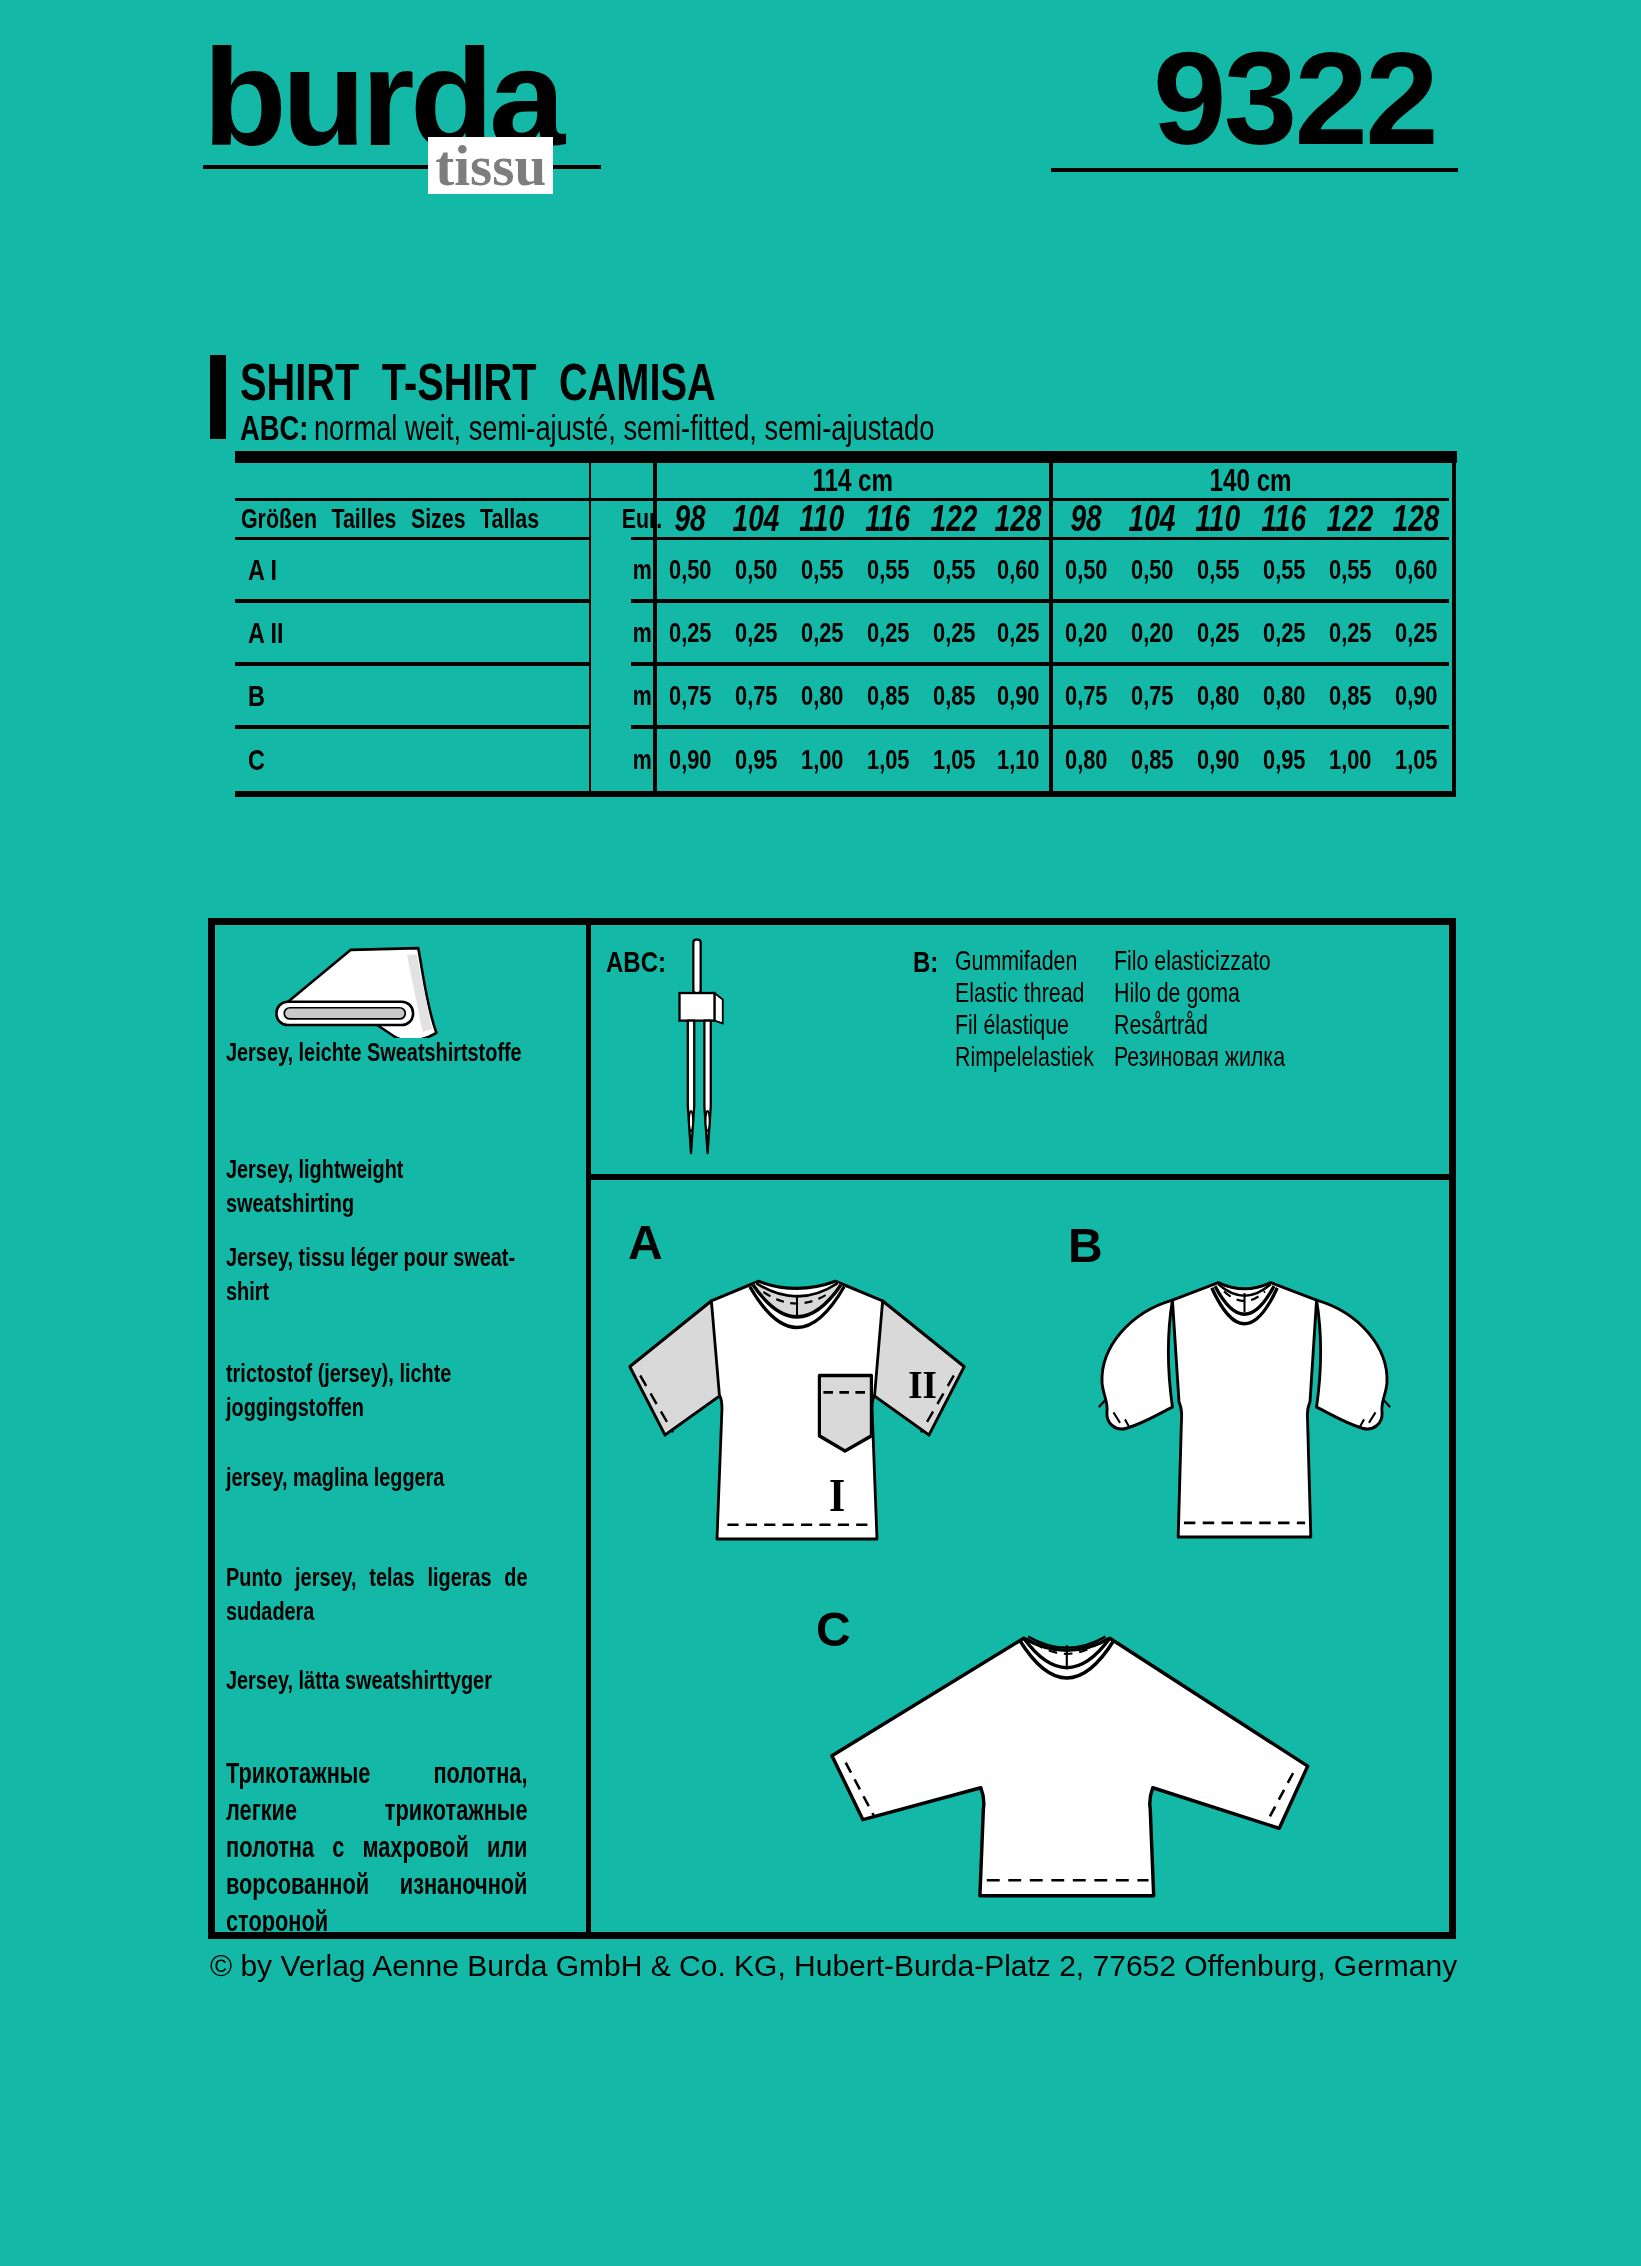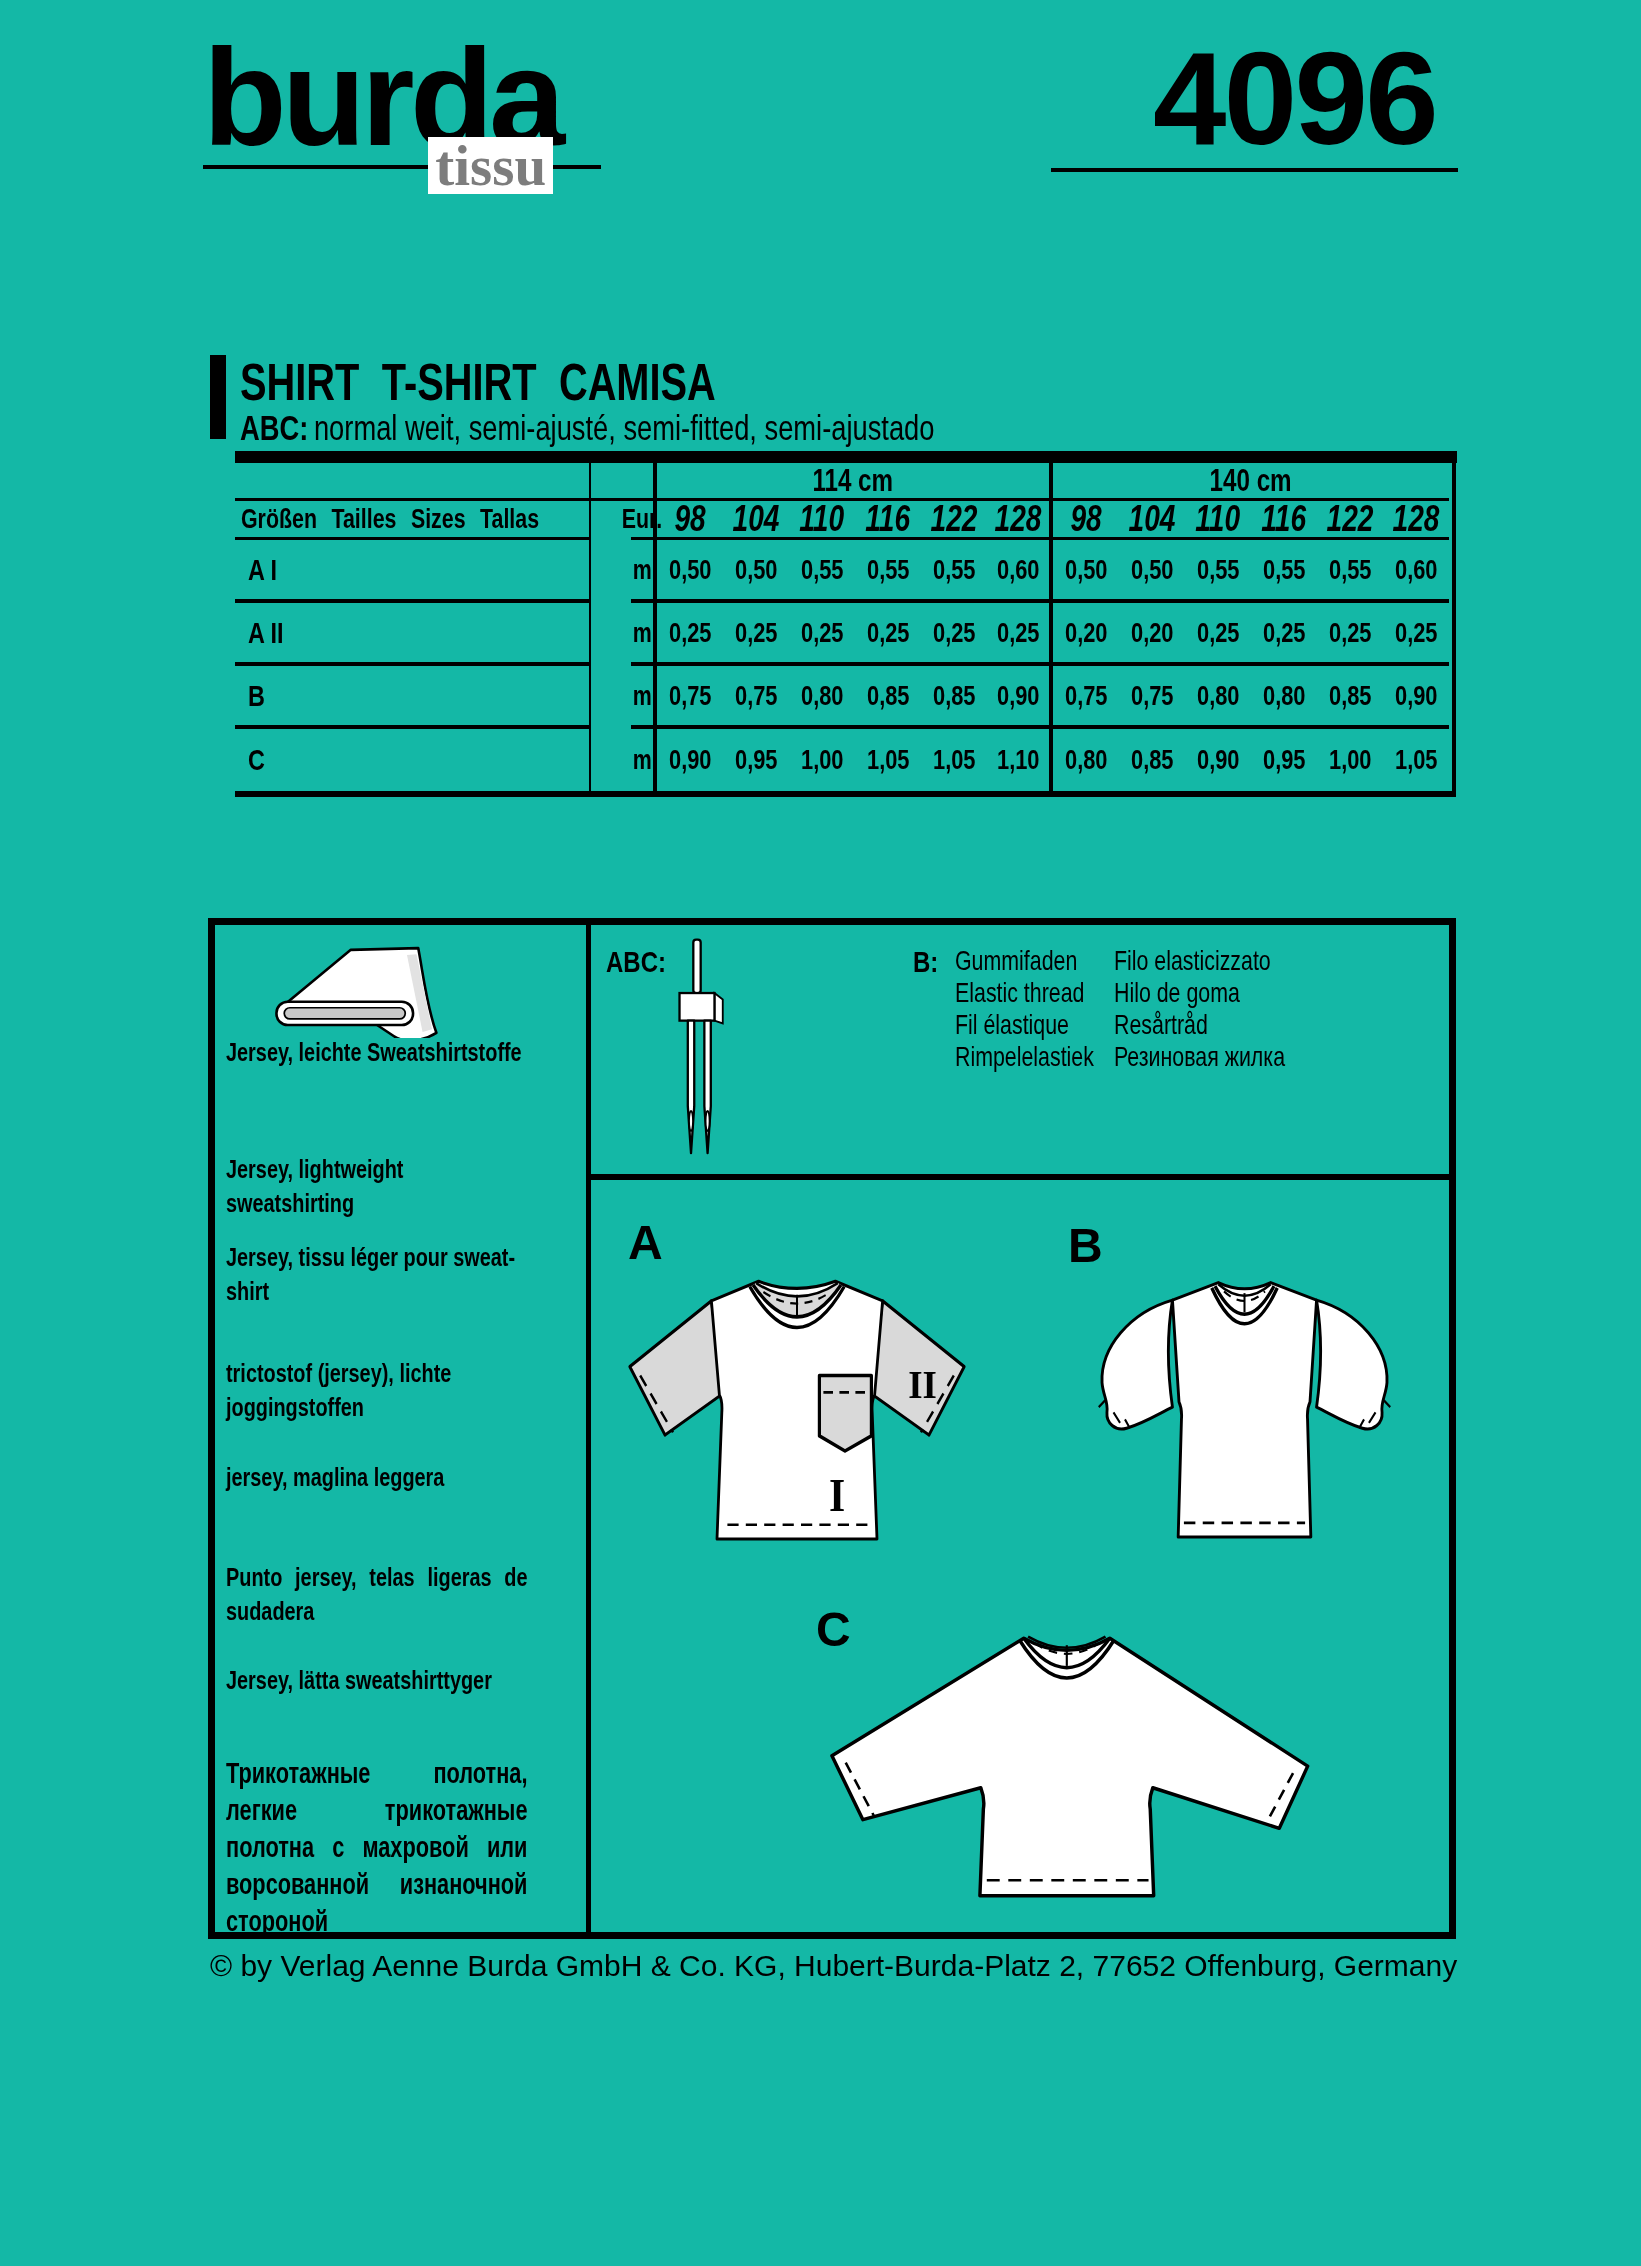--- a/index.html
+++ b/index.html
@@ -59,21 +59,21 @@
   .copyright{left:210px;top:1949px;font-size:30px;}
 </style>
 </head>
 <body>
 
 <div id="page">
 
   <div class="abs logo-burda">burda</div>
   <div class="abs logo-line"></div>
   <div class="abs logo-style">tissu</div>
-  <div class="abs pat-num">4096</div>
+  <div class="abs pat-num">9322</div>
   <div class="abs num-line"></div>
 
   <div class="abs title-bar"></div>
   <div class="abs title-sub">
     <span class="sql"><b>ABC:</b><span>normal weit, semi-ajusté, semi-fitted, semi-ajustado</span></span>
   </div>
   <div class="abs title-main"><span class="sql">SHIRT T-SHIRT CAMISA</span></div>
 
   <div class="abs table-wrap">
     <div class="tbar"></div>

